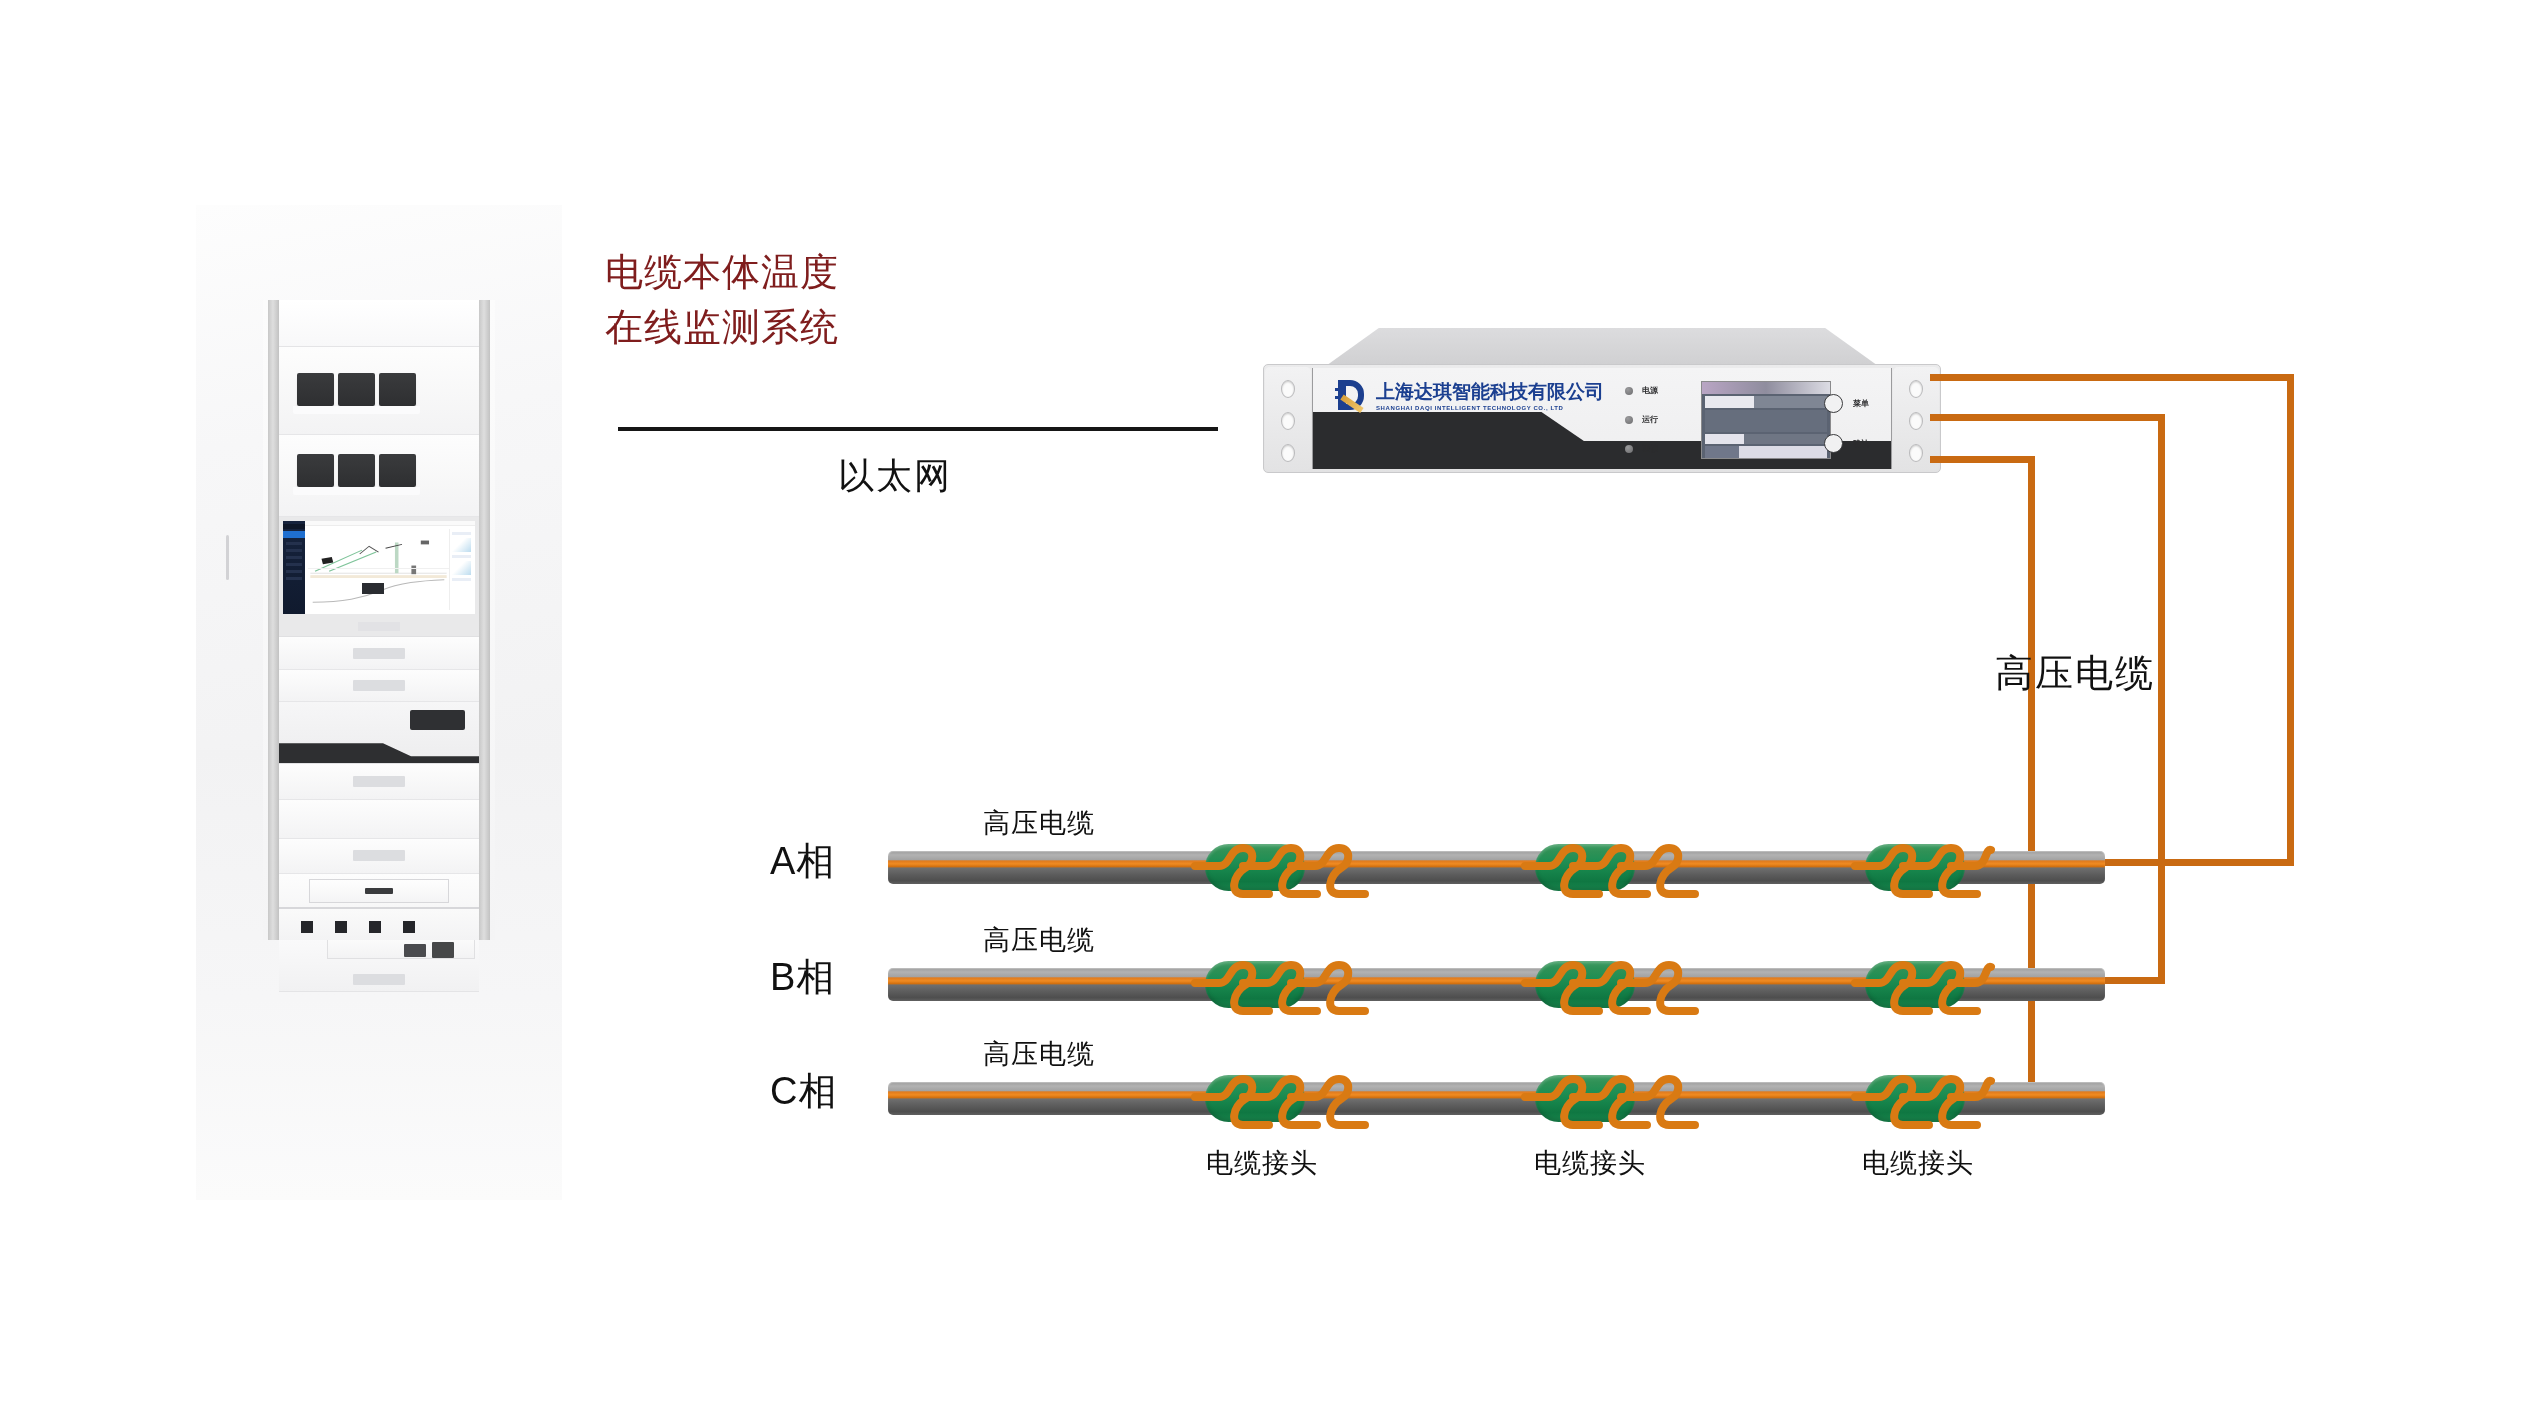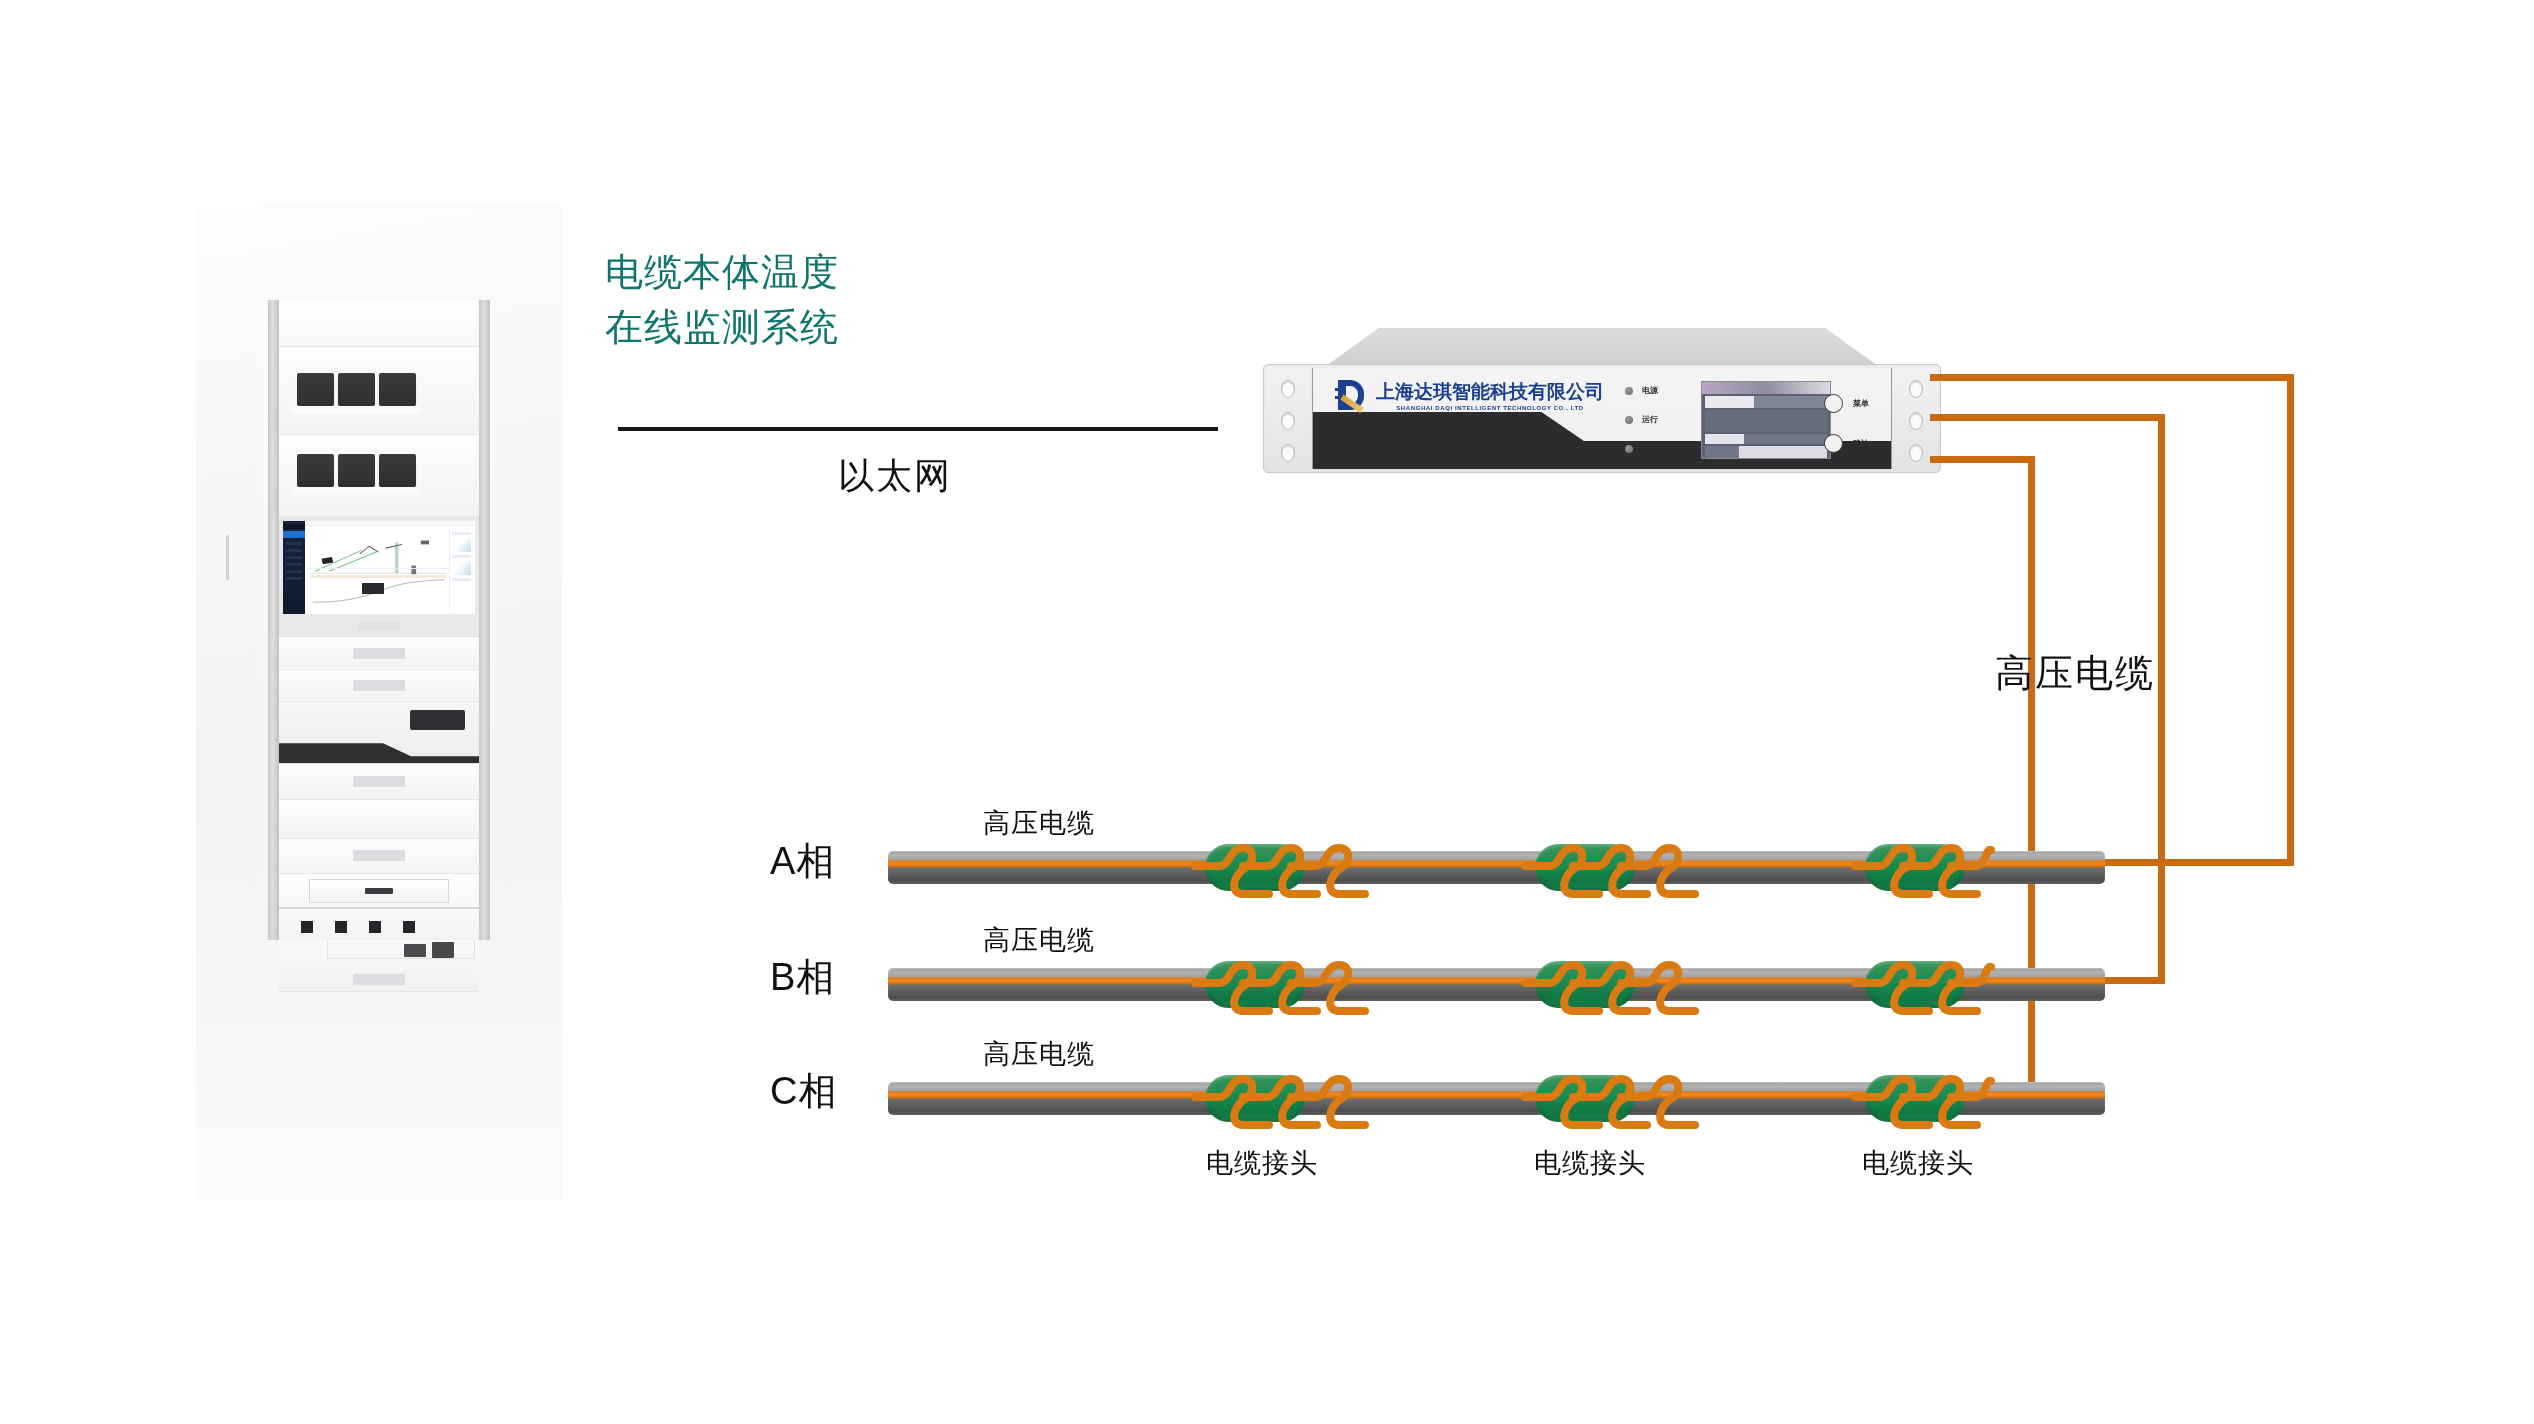--- a/index.html
+++ b/index.html
@@ -9,21 +9,21 @@
     width:2534px; height:1424px;
     font-family:"Liberation Sans","DejaVu Sans",sans-serif;
     position:relative; overflow:hidden;
     -webkit-font-smoothing:antialiased;
   }
   #stage { position:absolute; inset:0; }
 
   
   .title-block { position:absolute; left:605px; top:245px; }
   .title-line {
-    font-size:38px; color:#0f766e; line-height:1.45;
+    font-size:38px; color:#7f1d1d; line-height:1.45;
     letter-spacing:1px; white-space:nowrap;
   }
   .eth-rule {
     position:absolute; left:618px; top:427px;
     width:600px; height:0;
     border-top:4px solid #161616;
   }
   .eth-label {
     position:absolute; left:838px; top:452px;
     font-size:36px; color:#111; letter-spacing:2px; white-space:nowrap;
@@ -174,21 +174,20 @@
     position:absolute; left:50%; transform:translateX(-50%);
     width:14px; height:18px; border-radius:50%;
     background:#fbfbfb; border:1.5px solid #b9b9bb;
     box-shadow:inset 0 1px 2px rgba(0,0,0,.2);
   }
   .dev-face {
     position:absolute; left:48px; right:48px; top:3px; bottom:3px;
     background:linear-gradient(180deg,#f4f4f5 0%,#eeeeef 100%);
     border-left:1px solid #9b9b9d; border-right:1px solid #9b9b9d;
     overflow:hidden;
-    text-align:center;
   }
   .dev-black {
     position:absolute; left:0; width:272px; top:44px; bottom:0;
     background:#2b2c2e;
     clip-path:polygon(0 0,84% 0,100% 52%,100% 100%,0 100%);
   }
   .dev-black2 {
     position:absolute; left:0; right:0; bottom:0; height:28px; background:#2b2c2e;
   }
   .dev-logo { position:absolute; left:22px; top:12px; display:flex; align-items:center; }

